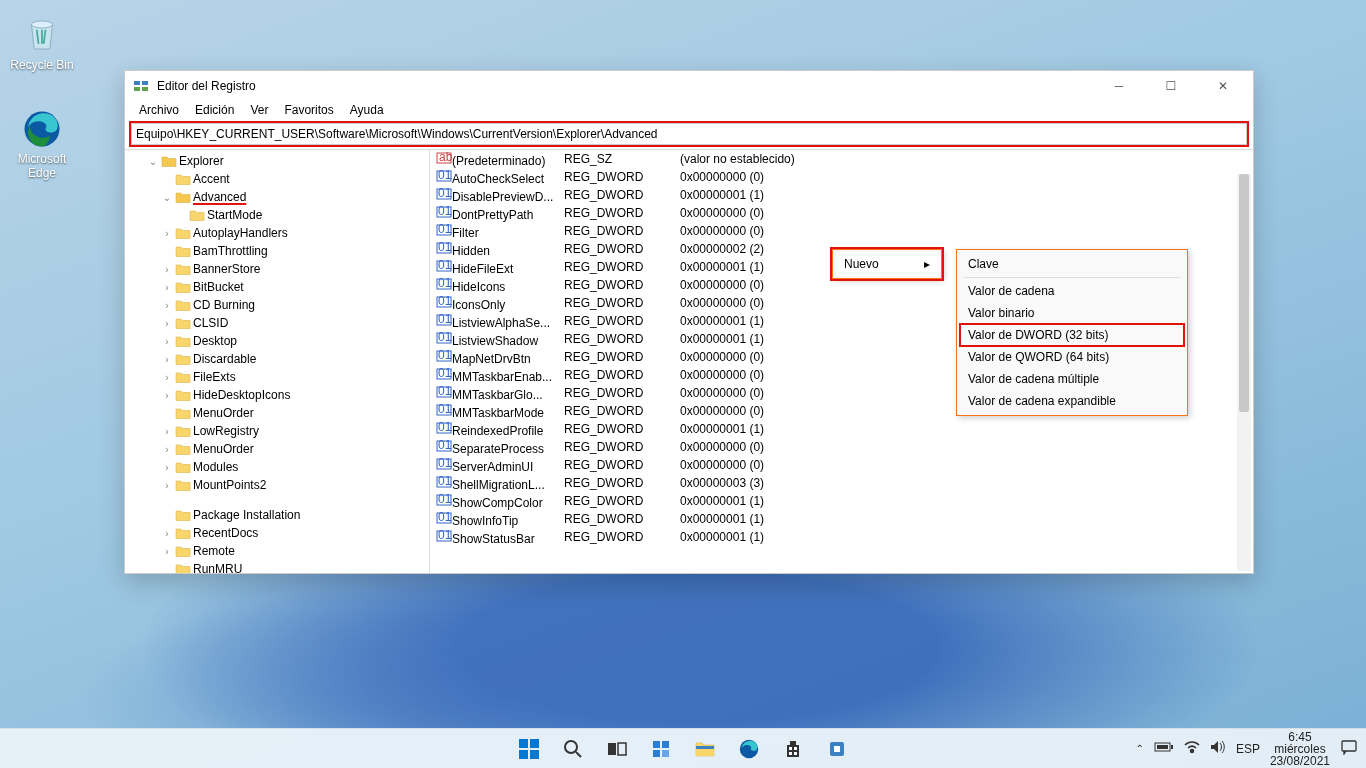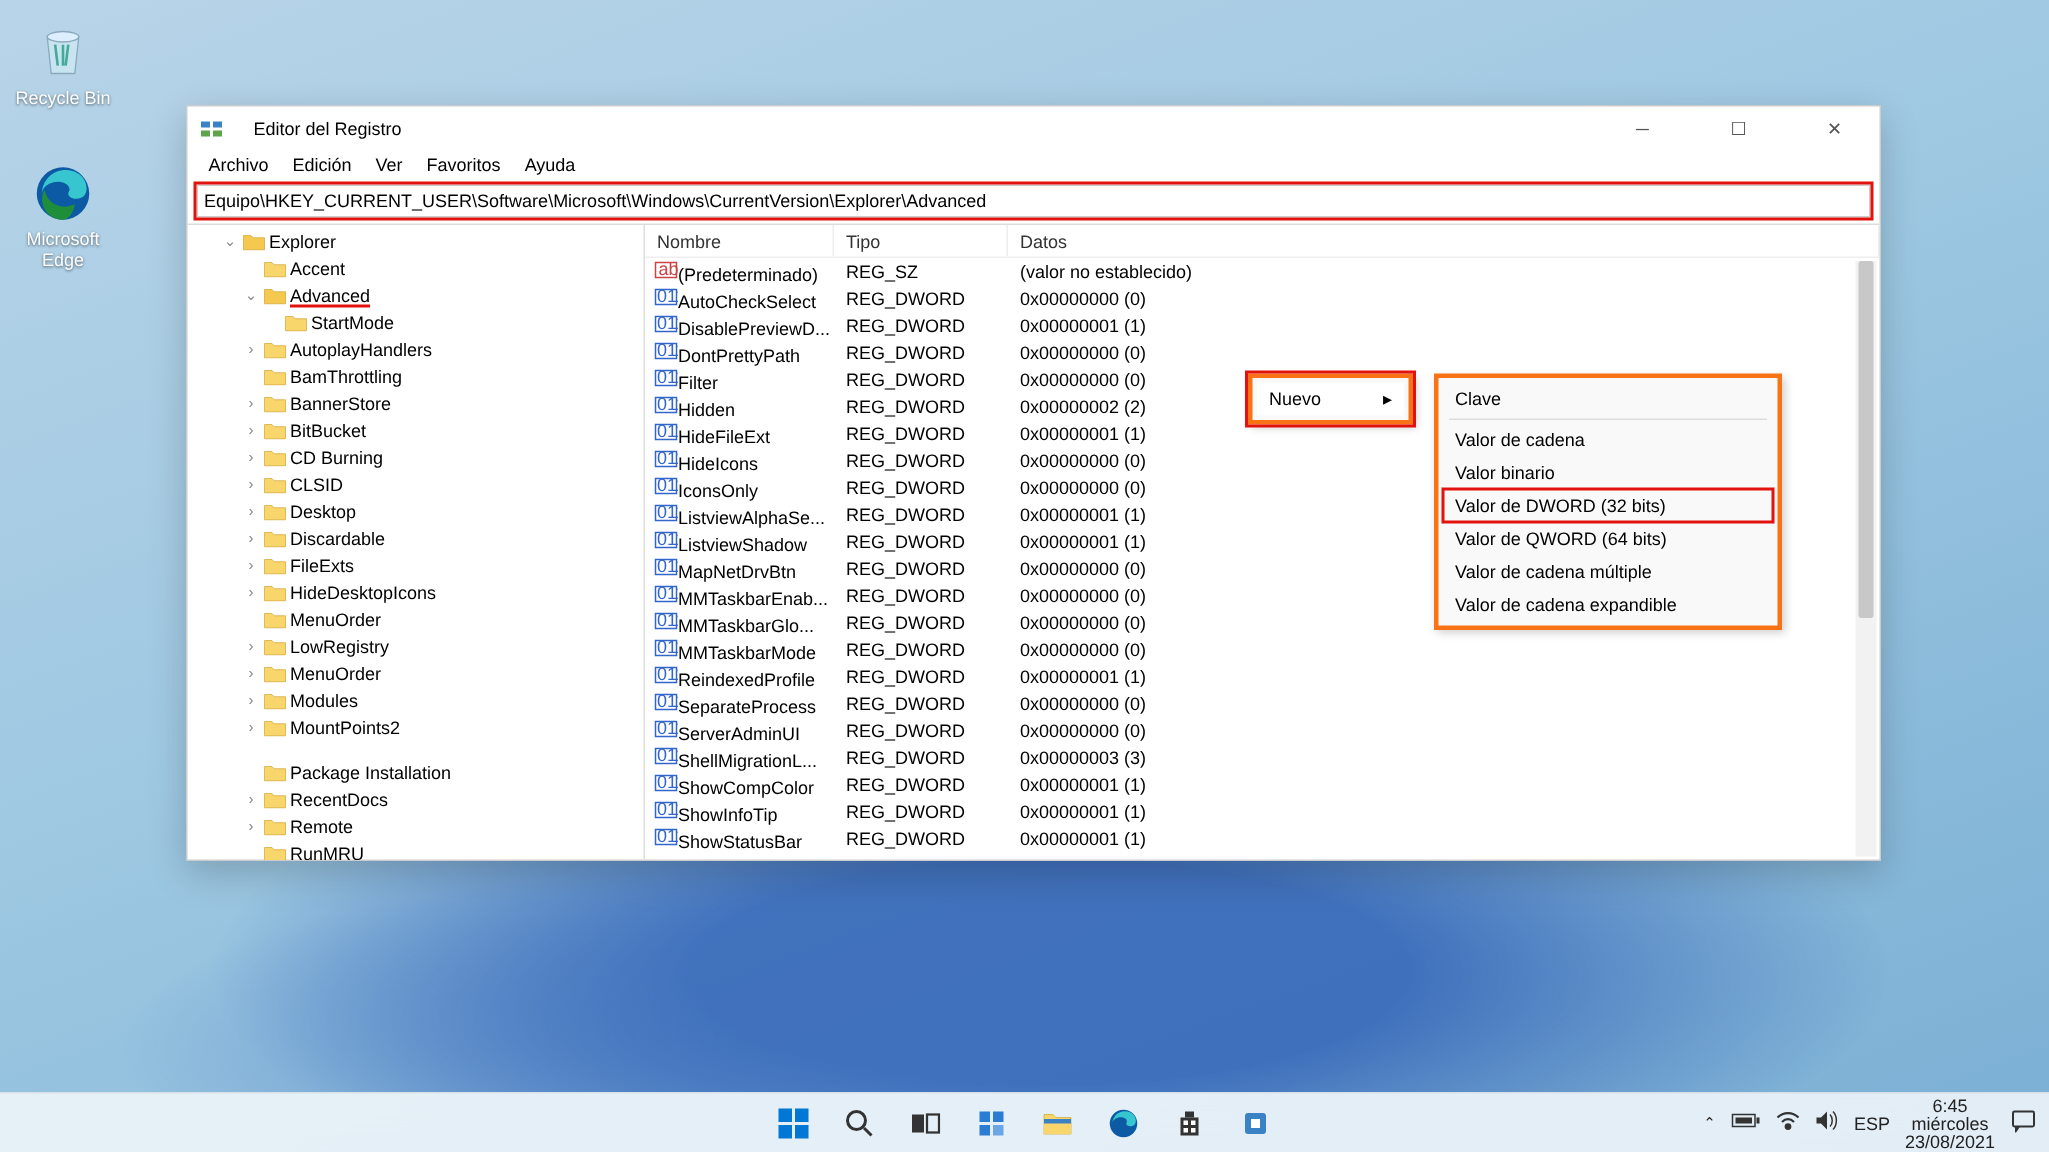--- a/index.html
+++ b/index.html
@@ -3,42 +3,42 @@
 <meta charset="utf-8">
 <style>
 *{margin:0;padding:0;box-sizing:border-box;font-family:"Segoe UI",Arial,sans-serif;font-size:12px;user-select:none}
 body{width:1366px;height:768px;background:linear-gradient(160deg,#b8d4e8 0%,#9ec8e2 45%,#7aafd4 100%);position:relative;overflow:hidden}
 .swirl{position:absolute;left:0;bottom:40px;width:1366px;height:280px;background:radial-gradient(ellipse 800px 250px at 700px 200px,#2e5fb5 0%,#2e5fb5 30%,transparent 70%),radial-gradient(ellipse 700px 200px at 500px 250px,#4a7bc5 0%,transparent 60%);opacity:.8}
 .desktop-icon{position:absolute;width:72px;text-align:center;color:#fff;text-shadow:0 1px 2px rgba(0,0,0,.6)}
 .desktop-icon .ico{width:42px;height:42px;margin:0 auto 2px}
 .di-bin{top:14px;left:6px}
 .di-edge{top:108px;left:6px}
 .window{position:absolute;left:124px;top:70px;width:1130px;height:504px;background:#fff;border:1px solid #ccc;box-shadow:0 8px 24px rgba(0,0,0,.2);display:flex;flex-direction:column}
-.titlebar{height:30px;display:flex;align-items:center;padding:0 8px;gap:20px}
+.titlebar{height:30px;display:flex;align-items:center;padding:0 8px;gap:8px}
 .titlebar .spacer{flex:1}
 .wctrl{width:44px;height:30px;display:flex;align-items:center;justify-content:center;color:#555}
 .menubar{height:22px;display:flex;gap:0;padding:0 6px}
 .menubar span{padding:2px 8px}
 .addrbar{height:22px;border:1px solid #ccc;margin:0 6px 4px;padding:2px 4px;display:flex;align-items:center;outline:2px solid #e2120f;outline-offset:0px}
 .content{flex:1;display:flex;border-top:1px solid #ddd;overflow:hidden}
 .treepane{width:305px;border-right:1px solid #ddd;overflow:auto;padding:2px 0 2px 0;position:relative}
 .tree-item{display:flex;align-items:center;height:18px;gap:2px;white-space:nowrap}
 .tree-item .chev{width:12px;text-align:center;color:#888;font-size:10px}
 .tree-item .fold{width:16px;height:14px}
 .tree-item.sel .lbl{text-decoration:underline;text-decoration-color:#e2120f;text-decoration-thickness:2px;text-underline-offset:2px}
 .listpane{flex:1;position:relative;overflow:hidden}
 .list-head{display:flex;height:22px;border-bottom:1px solid #eee;align-items:center;color:#333}
 .list-head .col{padding:2px 8px;border-right:1px solid #eee;height:100%;display:flex;align-items:center}
 .list-body{overflow:auto;height:calc(100% - 22px)}
 .row{display:flex;height:18px;align-items:center}
 .row .c1{width:126px;padding-left:6px;display:flex;align-items:flex-end;gap:0;overflow:hidden;white-space:nowrap;text-overflow:ellipsis}
 .row .c2{width:116px;padding-left:8px}
 .row .c3{flex:1;padding-left:8px}
 .ric{width:16px;height:14px;flex-shrink:0}
-.ctxmenu{position:absolute;background:#f9f9f9;border:3px solid #f97316;box-shadow:2px 2px 6px rgba(0,0,0,.2);padding:3px}
+.ctxmenu{position:absolute;background:#f9f9f9;border:1px solid #f97316;box-shadow:2px 2px 6px rgba(0,0,0,.2);padding:3px}
 .ctx1{left:832px;top:249px;width:110px;outline:2px solid #e2120f;outline-offset:0px}
 .ctx1 .mi{height:22px;display:flex;align-items:center;justify-content:space-between;padding:0 8px;background:#fff}
 .ctx2{left:956px;top:249px;width:232px}
 .ctx2 .mi{height:22px;display:flex;align-items:center;padding:0 8px}
 .ctx2 .sep{height:1px;background:#ddd;margin:2px 4px}
 .ctx2 .mi.hl{outline:2px solid #e2120f;outline-offset:-1px}
 .scrollbar{position:absolute;right:2px;top:24px;width:14px;height:calc(100% - 26px);background:#f2f2f2}
 .scrollbar .thumb{position:absolute;left:2px;width:10px;background:#c8c8c8;border-radius:2px}
 .taskbar{position:absolute;left:0;bottom:0;width:1366px;height:40px;background:rgba(245,248,252,.85);backdrop-filter:blur(8px);border-top:1px solid rgba(0,0,0,.06);display:flex;align-items:center}
 .tb-center{position:absolute;left:50%;transform:translateX(-50%);display:flex;gap:6px;align-items:center}
@@ -253,25 +253,20 @@
         </div>
         <div class="tree-item" style="padding-left: 36px;">
           <span class="chev"></span>
           <svg class="fold" viewBox="0 0 16 14">
             <path class="folder-svg" d="M1 3h5l1.5 1.5H15v8H1z"></path>
           </svg>
           <span class="lbl">RunMRU</span>
         </div>
       </div>
     <div class="listpane">
-      <div class="list-head">
-        <div class="col" style="width:126px">Nombre</div>
-        <div class="col" style="width:116px">Tipo</div>
-        <div class="col" style="flex:1">Datos</div>
-      </div>
       <div class="list-body" id="listbody">
           <div class="row">
             <div class="c1">
               <span><svg class="ric" viewBox="0 0 16 14">
                   <rect x="1" y="2" width="14" height="10" fill="#fff" stroke="#c44"></rect>
                   <text x="3" y="10" font-size="7" fill="#c44">ab</text>
                 </svg></span>
               <span>(Predeterminado)</span>
             </div>
             <div class="c2">REG_SZ</div>

